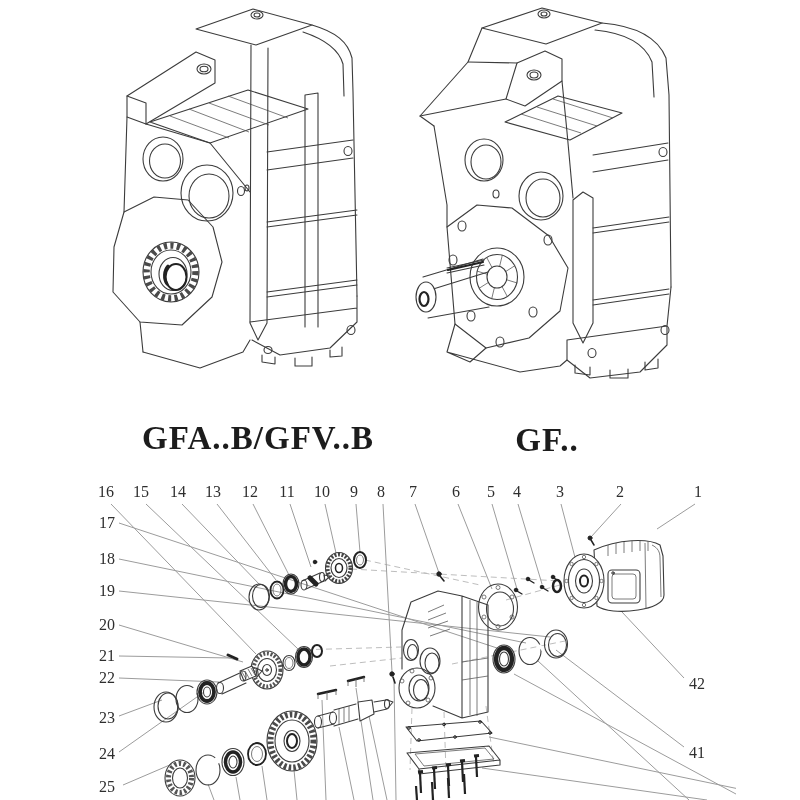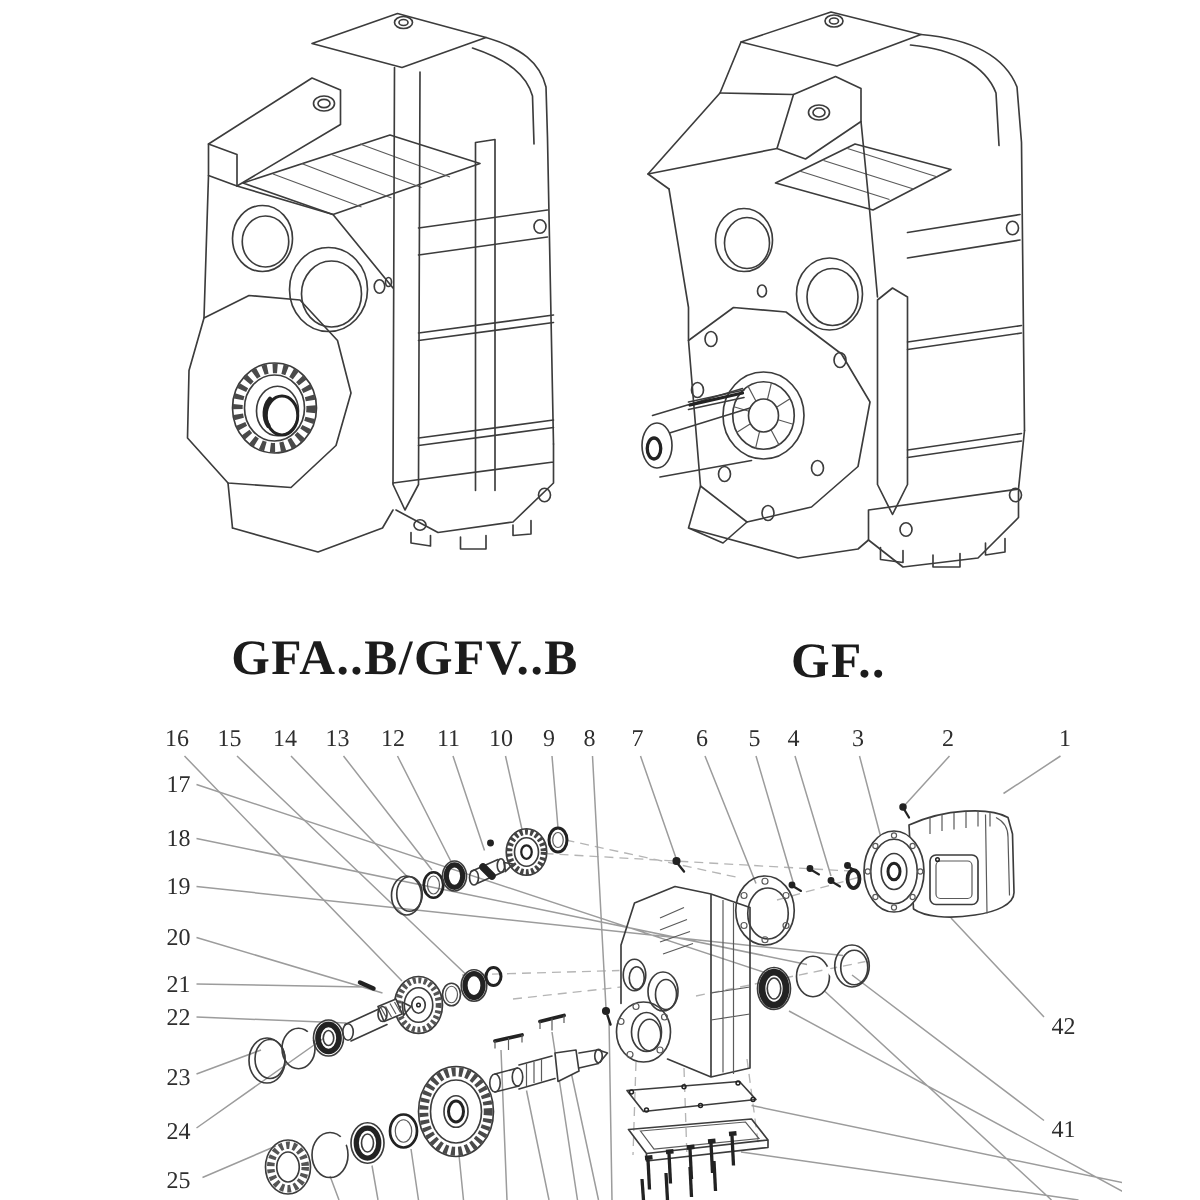--- a/index.html
+++ b/index.html
@@ -1,17 +1,17 @@
 <!DOCTYPE html>
 <html><head>
 <meta charset="utf-8">
 <style>
   html,body{margin:0;padding:0;background:#ffffff;}
   #canvas{position:relative;width:736px;height:800px;background:#ffffff;overflow:hidden;
-          font-family:"Liberation Serif", serif;padding-left:12px;}
+          font-family:"Liberation Serif", serif;}
   svg{display:block;}
   .ink{stroke:#3c3c3c;stroke-width:1.1;fill:none;stroke-linecap:round;stroke-linejoin:round;}
   .inkw{stroke:#3c3c3c;stroke-width:1.1;fill:#ffffff;stroke-linecap:round;stroke-linejoin:round;}
   .thin{stroke:#5a5a5a;stroke-width:.8;fill:none;}
   .dark{stroke:#222;fill:none;stroke-linecap:round;}
   .leader{stroke:#9c9c9c;stroke-width:1;fill:none;}
   .dashed{stroke:#b5b5b5;stroke-width:.9;fill:none;stroke-dasharray:6 4;}
   .callout{font-family:"Liberation Serif", serif;font-size:16px;fill:#2e2e2e;text-anchor:middle;}
   .caption{font-family:"Liberation Serif", serif;font-size:33px;font-weight:bold;fill:#1c1c1c;
            text-anchor:middle;letter-spacing:1px;}

